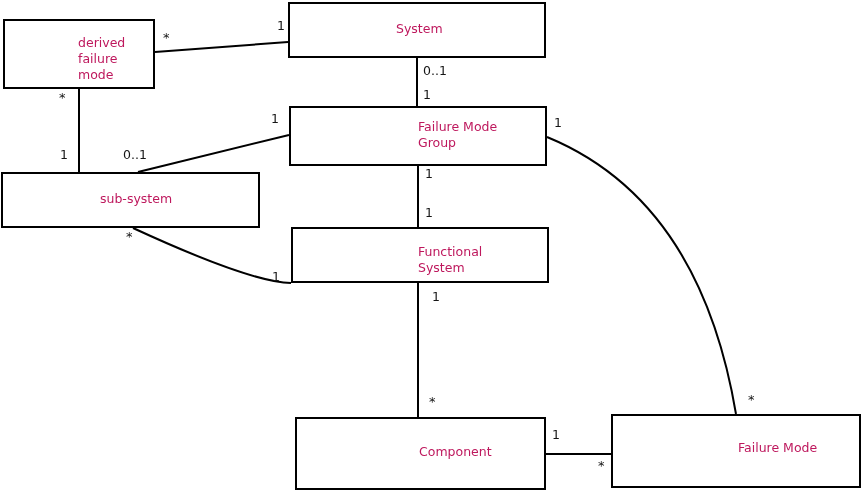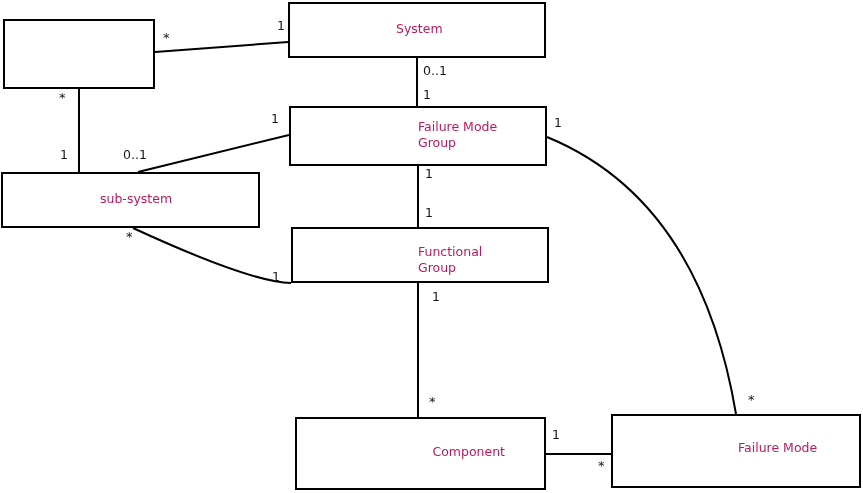--- a/index.html
+++ b/index.html
@@ -60,32 +60,35 @@
       <path d="M 417 58 L 417 106" fill="none" stroke="#000000" stroke-width="2"></path>
       <path d="M 79 89 L 79 172" fill="none" stroke="#000000" stroke-width="2"></path>
       <path d="M 138 172 L 289 135" fill="none" stroke="#000000" stroke-width="2"></path>
       <path d="M 418 166 L 418 227" fill="none" stroke="#000000" stroke-width="2"></path>
       <path d="M 133 228 Q 250 282 291 283" fill="none" stroke="#000000" stroke-width="2"></path>
       <path d="M 418 283 L 418 417" fill="none" stroke="#000000" stroke-width="2"></path>
       <path d="M 547 137 Q 700 200 736 414" fill="none" stroke="#000000" stroke-width="2"></path>
       <path d="M 546 454 L 611 454" fill="none" stroke="#000000" stroke-width="2"></path>
     </svg>
 <div class="node" style="left: 3px; top: 19px; width: 152px; height: 70px;"></div>
+    <div class="node-label" style="left: 78px; top: 35px; width: 84px;">derived
+failure
+mode</div>
     <div class="node" style="left: 288px; top: 2px; width: 258px; height: 56px;"></div>
     <div class="node-label" style="left: 396px; top: 21px; width: 54px;">System</div>
     <div class="node" style="left: 289px; top: 106px; width: 258px; height: 60px;"></div>
     <div class="node-label" style="left: 418px; top: 119px; width: 92px;">Failure Mode
 Group</div>
     <div class="node" style="left: 1px; top: 172px; width: 259px; height: 56px;"></div>
     <div class="node-label" style="left: 100px; top: 191px; width: 82px;">sub-system</div>
     <div class="node" style="left: 291px; top: 227px; width: 258px; height: 56px;"></div>
     <div class="node-label" style="left: 418px; top: 244px; width: 78px;">Functional
-Group</div>
+System</div>
     <div class="node" style="left: 295px; top: 417px; width: 251px; height: 73px;"></div>
-    <div class="node-label" style="left: 419px; top: 444px; width: 86px; text-align: right;">Component</div>
+    <div class="node-label" style="left: 419px; top: 444px; width: 86px;">Component</div>
     <div class="node" style="left: 611px; top: 414px; width: 250px; height: 74px;"></div>
     <div class="node-label" style="left: 738px; top: 440px; width: 94px;">Failure Mode</div>
     <div class="mult mult-star" style="left: 163px; top: 31px;">*</div>
     <div class="mult" style="left: 277px; top: 19px;">1</div>
     <div class="mult" style="left: 423px; top: 64px;">0..1</div>
     <div class="mult" style="left: 423px; top: 88px;">1</div>
     <div class="mult mult-star" style="left: 59px; top: 91px;">*</div>
     <div class="mult" style="left: 60px; top: 148px;">1</div>
     <div class="mult" style="left: 123px; top: 148px;">0..1</div>
     <div class="mult" style="left: 271px; top: 112px;">1</div>

